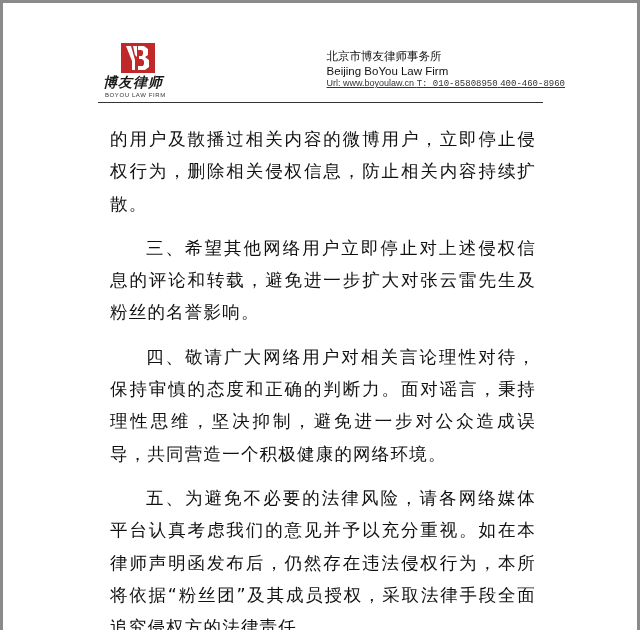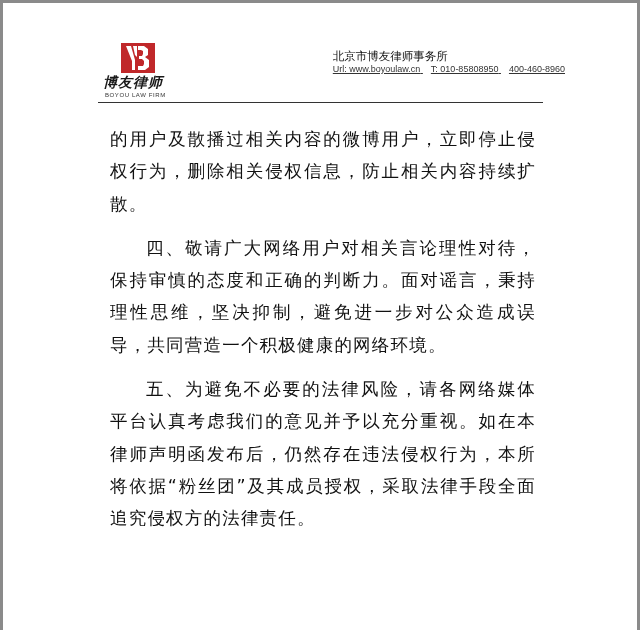--- a/index.html
+++ b/index.html
@@ -82,21 +82,21 @@
       font-weight: bold;
       margin-right: -6px;
     }
     .firm-contact {
       font-size: 9px;
       line-height: 11px;
       text-decoration: underline;
       color: #333;
     }
     .firm-contact span + span {
-      margin-left: 8px;
+      font-family: Liberation Mono, monospace;
     }
     .divider {
       position: absolute;
       left: 95px;
       top: 99px;
       width: 445px;
       height: 1px;
       background: #333;
     }
     .body-text {
@@ -131,29 +131,31 @@
         <polygon points="5,3 10,3 14,17 14,27 11,27 11,18" fill="#ffffff"></polygon>
         <polygon points="12,3 16,3 16,14 14,12" fill="#ffffff"></polygon>
         <polygon points="17,3 23,3 27,6 27,12 24,14 28,17 28,24 24,27 17,27 17,23 22,23 23,21 23,18 21,16 18,16 18,13 21,13 22,11 22,8 20,7 17,7" fill="#ffffff"></polygon>
       </svg>
     </div>
     <div class="logo-cn">博友律师</div>
     <div class="logo-en">BOYOU LAW FIRM</div>
 
     <div class="firm-info">
       <div class="firm-name-cn">北京市博友律师事务所</div>
+      <div class="firm-name-en">Beijing BoYou Law Firm</div>
       <div class="firm-contact">
         <span>Url: www.boyoulaw.cn</span>
         <span>T: 010-85808950</span>
         <span>400-460-8960</span>
       </div>
     </div>
   </div>
 
   <div class="divider"></div>
 
   <div class="body-text">
     <p class="para">的用户及散播过相关内容的微博用户，立即停止侵权行为，删除相关侵权信息，防止相关内容持续扩散。</p>
+    <p class="para indent">三、希望其他网络用户立即停止对上述侵权信息的评论和转载，避免进一步扩大对张云雷先生及粉丝的名誉影响。</p>
     <p class="para indent">四、敬请广大网络用户对相关言论理性对待，保持审慎的态度和正确的判断力。面对谣言，秉持理性思维，坚决抑制，避免进一步对公众造成误导，共同营造一个积极健康的网络环境。</p>
     <p class="para indent">五、为避免不必要的法律风险，请各网络媒体平台认真考虑我们的意见并予以充分重视。如在本律师声明函发布后，仍然存在违法侵权行为，本所将依据“粉丝团”及其成员授权，采取法律手段全面追究侵权方的法律责任。</p>
   </div>
 
 </div>
 
 </body></html>

